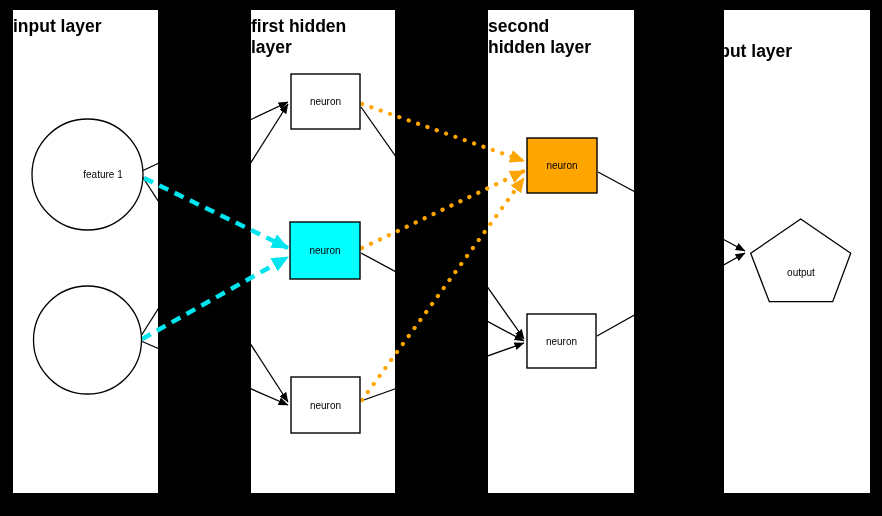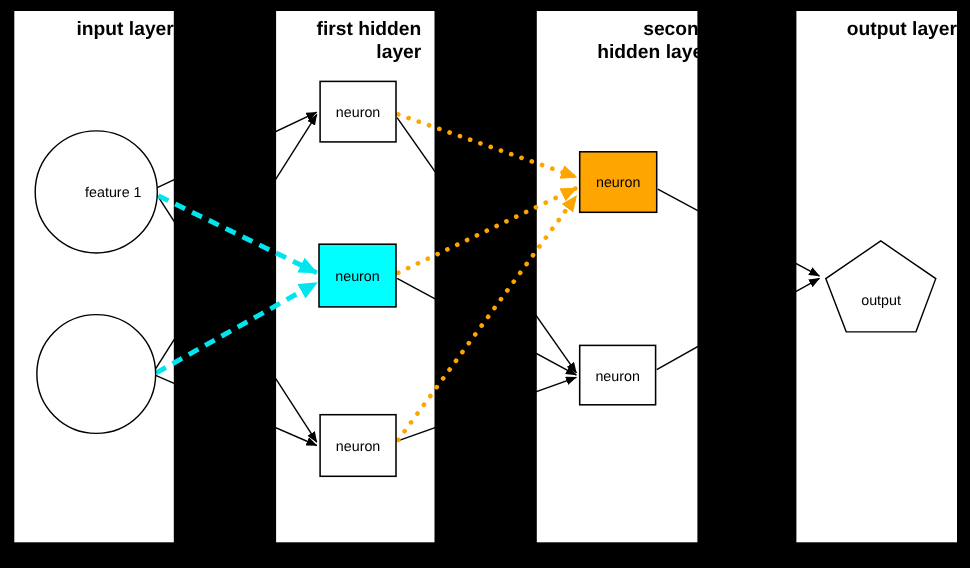--- a/index.html
+++ b/index.html
@@ -18,36 +18,36 @@
     height: 483px;
     background: #fff;
   }
   #panel-input  { left: 13px;  width: 145px; }
   #panel-h1     { left: 251px; width: 144px; }
   #panel-h2     { left: 488px; width: 146px; }
   #panel-out    { left: 724px; width: 146px; }
   .layer-title {
     position: absolute;
     top: 16px;
-    text-align: right;
+    text-align: left;
     font-weight: bold;
     font-size: 17.5px;
     line-height: 21px;
     color: #000;
     white-space: pre-line;
   }
   #title-input  { left: 13px;  width: 145px; }
   #title-h1     { left: 251px; width: 132px; }
   #title-h2     { left: 488px; width: 158px; }
-  #title-out    { left: 724px; width: 146px; }
+  #title-out    { left: 692px; width: 146px; margin-top: 25px; }
   .node-label {
     position: absolute;
     width: 140px;
     text-align: center;
-    font-size: 13px;
+    font-size: 10px;
     line-height: 18px;
     color: #000;
   }
   #lbl-f1   { left: 33px;  top: 166px;   }
   #lbl-f2   { left: 17.5px;  top: 331.5px; }
   #lbl-h1n1 { left: 255.5px; top: 93px;    }
   #lbl-h1n2 { left: 255px;   top: 242px;   }
   #lbl-h1n3 { left: 255.5px; top: 396.5px; }
   #lbl-h2n1 { left: 492px;   top: 157px;   }
   #lbl-h2n2 { left: 491.5px; top: 332.5px; }

